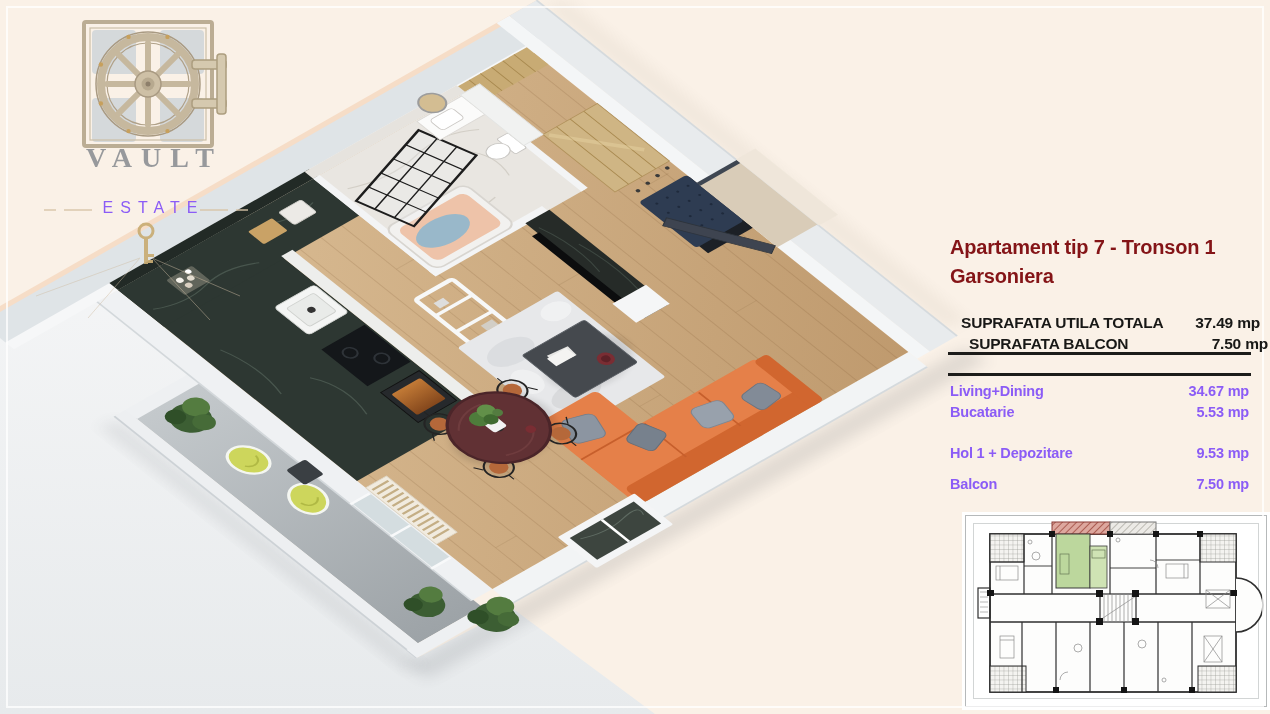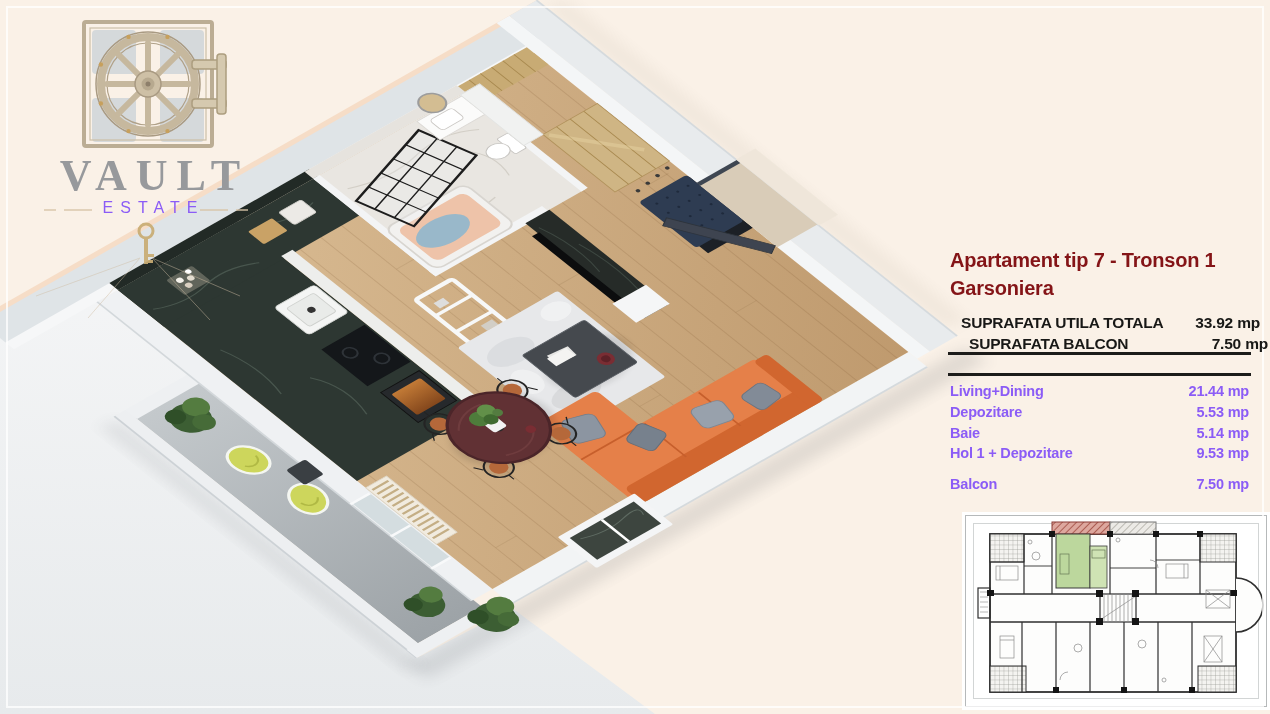--- a/index.html
+++ b/index.html
@@ -1,28 +1,28 @@
 <!DOCTYPE html>
 <html><head>
 <meta charset="utf-8">
 <style>
   html,body{margin:0;padding:0;background:#888;}
   .stage{position:relative;width:1270px;height:714px;overflow:hidden;background:#faf1e7;
          font-family:"Liberation Sans",sans-serif;}
   svg{position:absolute;left:0;top:0;}
   .txt{position:absolute;white-space:nowrap;}
   
-  .vault-title{left:34px;top:150px;width:232px;text-align:center;
-     font-family:"Liberation Serif",serif;font-weight:bold;font-size:44px;
+  .vault-title{left:34px;top:142px;width:232px;text-align:center;
+     font-family:"Liberation Serif",serif;font-weight:bold;font-size:28px;
      color:#97999c;letter-spacing:9px;text-indent:9px;}
   .vault-sub{left:34px;top:199px;width:232px;text-align:center;
      font-size:16px;color:#8b5cf6;letter-spacing:7px;text-indent:7px;font-weight:500;}
   
   .p-title{left:950px;color:#841417;font-weight:bold;font-size:20px;letter-spacing:-0.2px;}
-  .t1{top:249px;} .t2{top:277px;}
+  .t1{top:236px;} .t2{top:265px;}
   .sumrow{left:950px;width:299px;display:flex;justify-content:space-between;
      font-weight:bold;font-size:15.5px;color:#181816;letter-spacing:-0.2px;}
   .s1{top:314px;margin-left:11px;} .s2{top:335px;margin-left:19px;}
   .rule{position:absolute;left:948px;width:303px;height:2.5px;background:#1c1c1a;}
   .r1{top:352px;} .r2{top:373px;}
   .roomrow{left:950px;width:299px;display:flex;justify-content:space-between;
      font-weight:bold;font-size:14.5px;color:#8b5cf6;letter-spacing:-0.2px;}
   .m0{top:383px;}.m1{top:404px;}.m2{top:425px;}.m3{top:445px;text-align:center;}.m4{top:476px;text-align:center;}
 </style>
 </head>
@@ -467,41 +467,37 @@
 </svg>
 
 <div class="txt vault-title">VAULT</div>
 <div class="txt vault-sub">ESTATE</div>
 
 <div class="txt p-title t1">Apartament tip 7 - Tronson 1</div>
 <div class="txt p-title t2">Garsoniera</div>
 
 <div class="txt sumrow s1">
   <span>SUPRAFATA UTILA TOTALA</span>
-  <span>33.92 mp</span>
+  <span>37.49 mp</span>
 </div>
 <div class="txt sumrow s2">
   <span>SUPRAFATA BALCON</span>
   <span>7.50 mp</span>
 </div>
 
 <div class="rule r1"></div>
 <div class="rule r2"></div>
 
 <div class="txt roomrow m0">
   <span>Living+Dining</span>
-  <span>21.44 mp</span>
+  <span>34.67 mp</span>
 </div>
 <div class="txt roomrow m1">
-  <span>Depozitare</span>
+  <span>Bucatarie</span>
   <span>5.53 mp</span>
-</div>
-<div class="txt roomrow m2">
-  <span>Baie</span>
-  <span>5.14 mp</span>
 </div>
 <div class="txt roomrow m3">
   <span>Hol 1 + Depozitare</span>
   <span>9.53 mp</span>
 </div>
 <div class="txt roomrow m4">
   <span>Balcon</span>
   <span>7.50 mp</span>
 </div>
 

